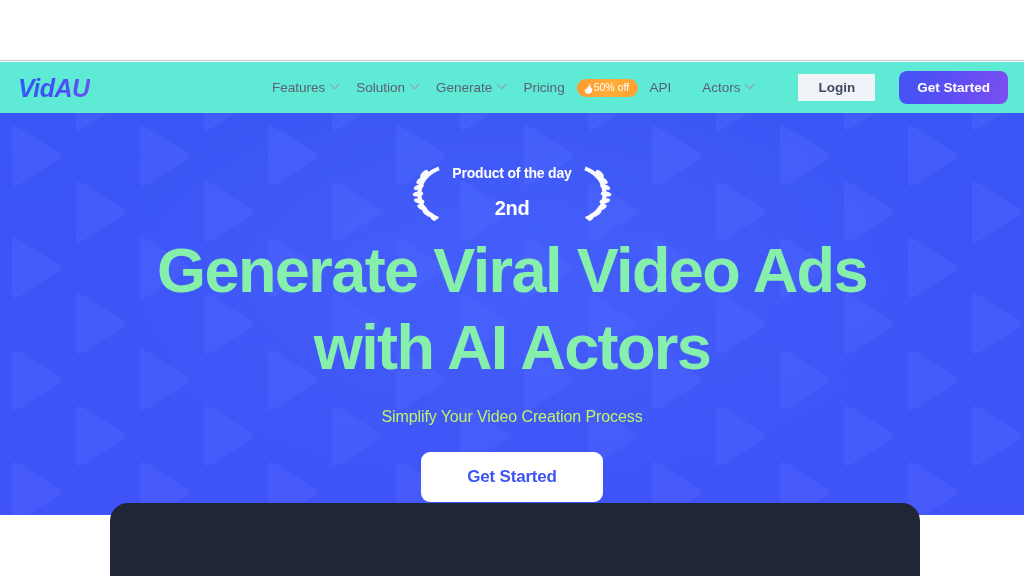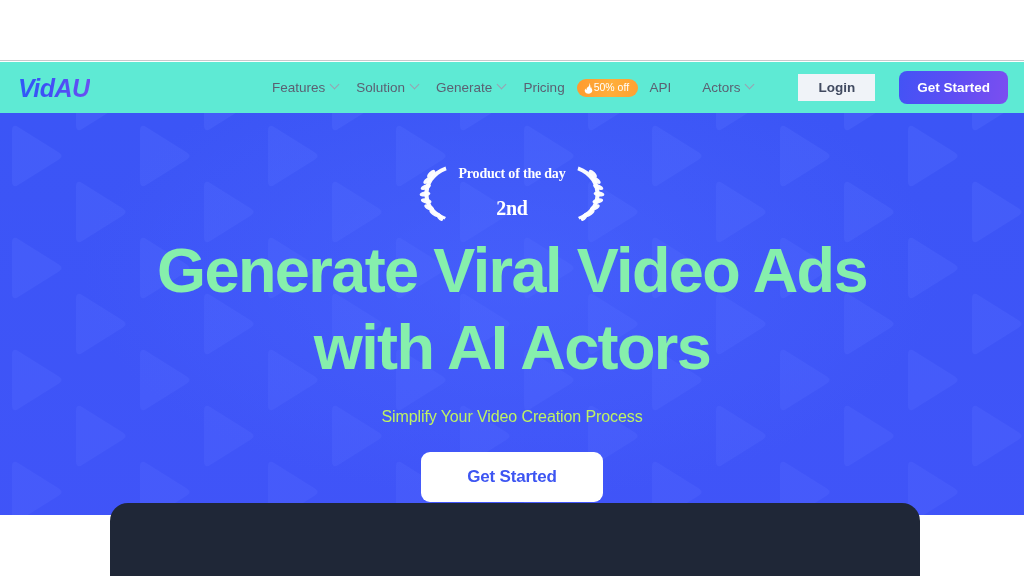--- a/index.html
+++ b/index.html
@@ -189,21 +189,20 @@
 
   
   .award {
     position: relative;
     margin-top: 51px;
     display: flex;
     align-items: center;
     justify-content: space-between;
     gap: 0;
     height: 58px;
-    font-family: Liberation Serif, serif;
   }
   .laurel { width: 34px; height: 58px; display: block; }
   .award-text {
     display: flex;
     flex-direction: column;
     align-items: center;
     padding: 0 6px;
   }
   .award-title {
     color: #ffffff;

